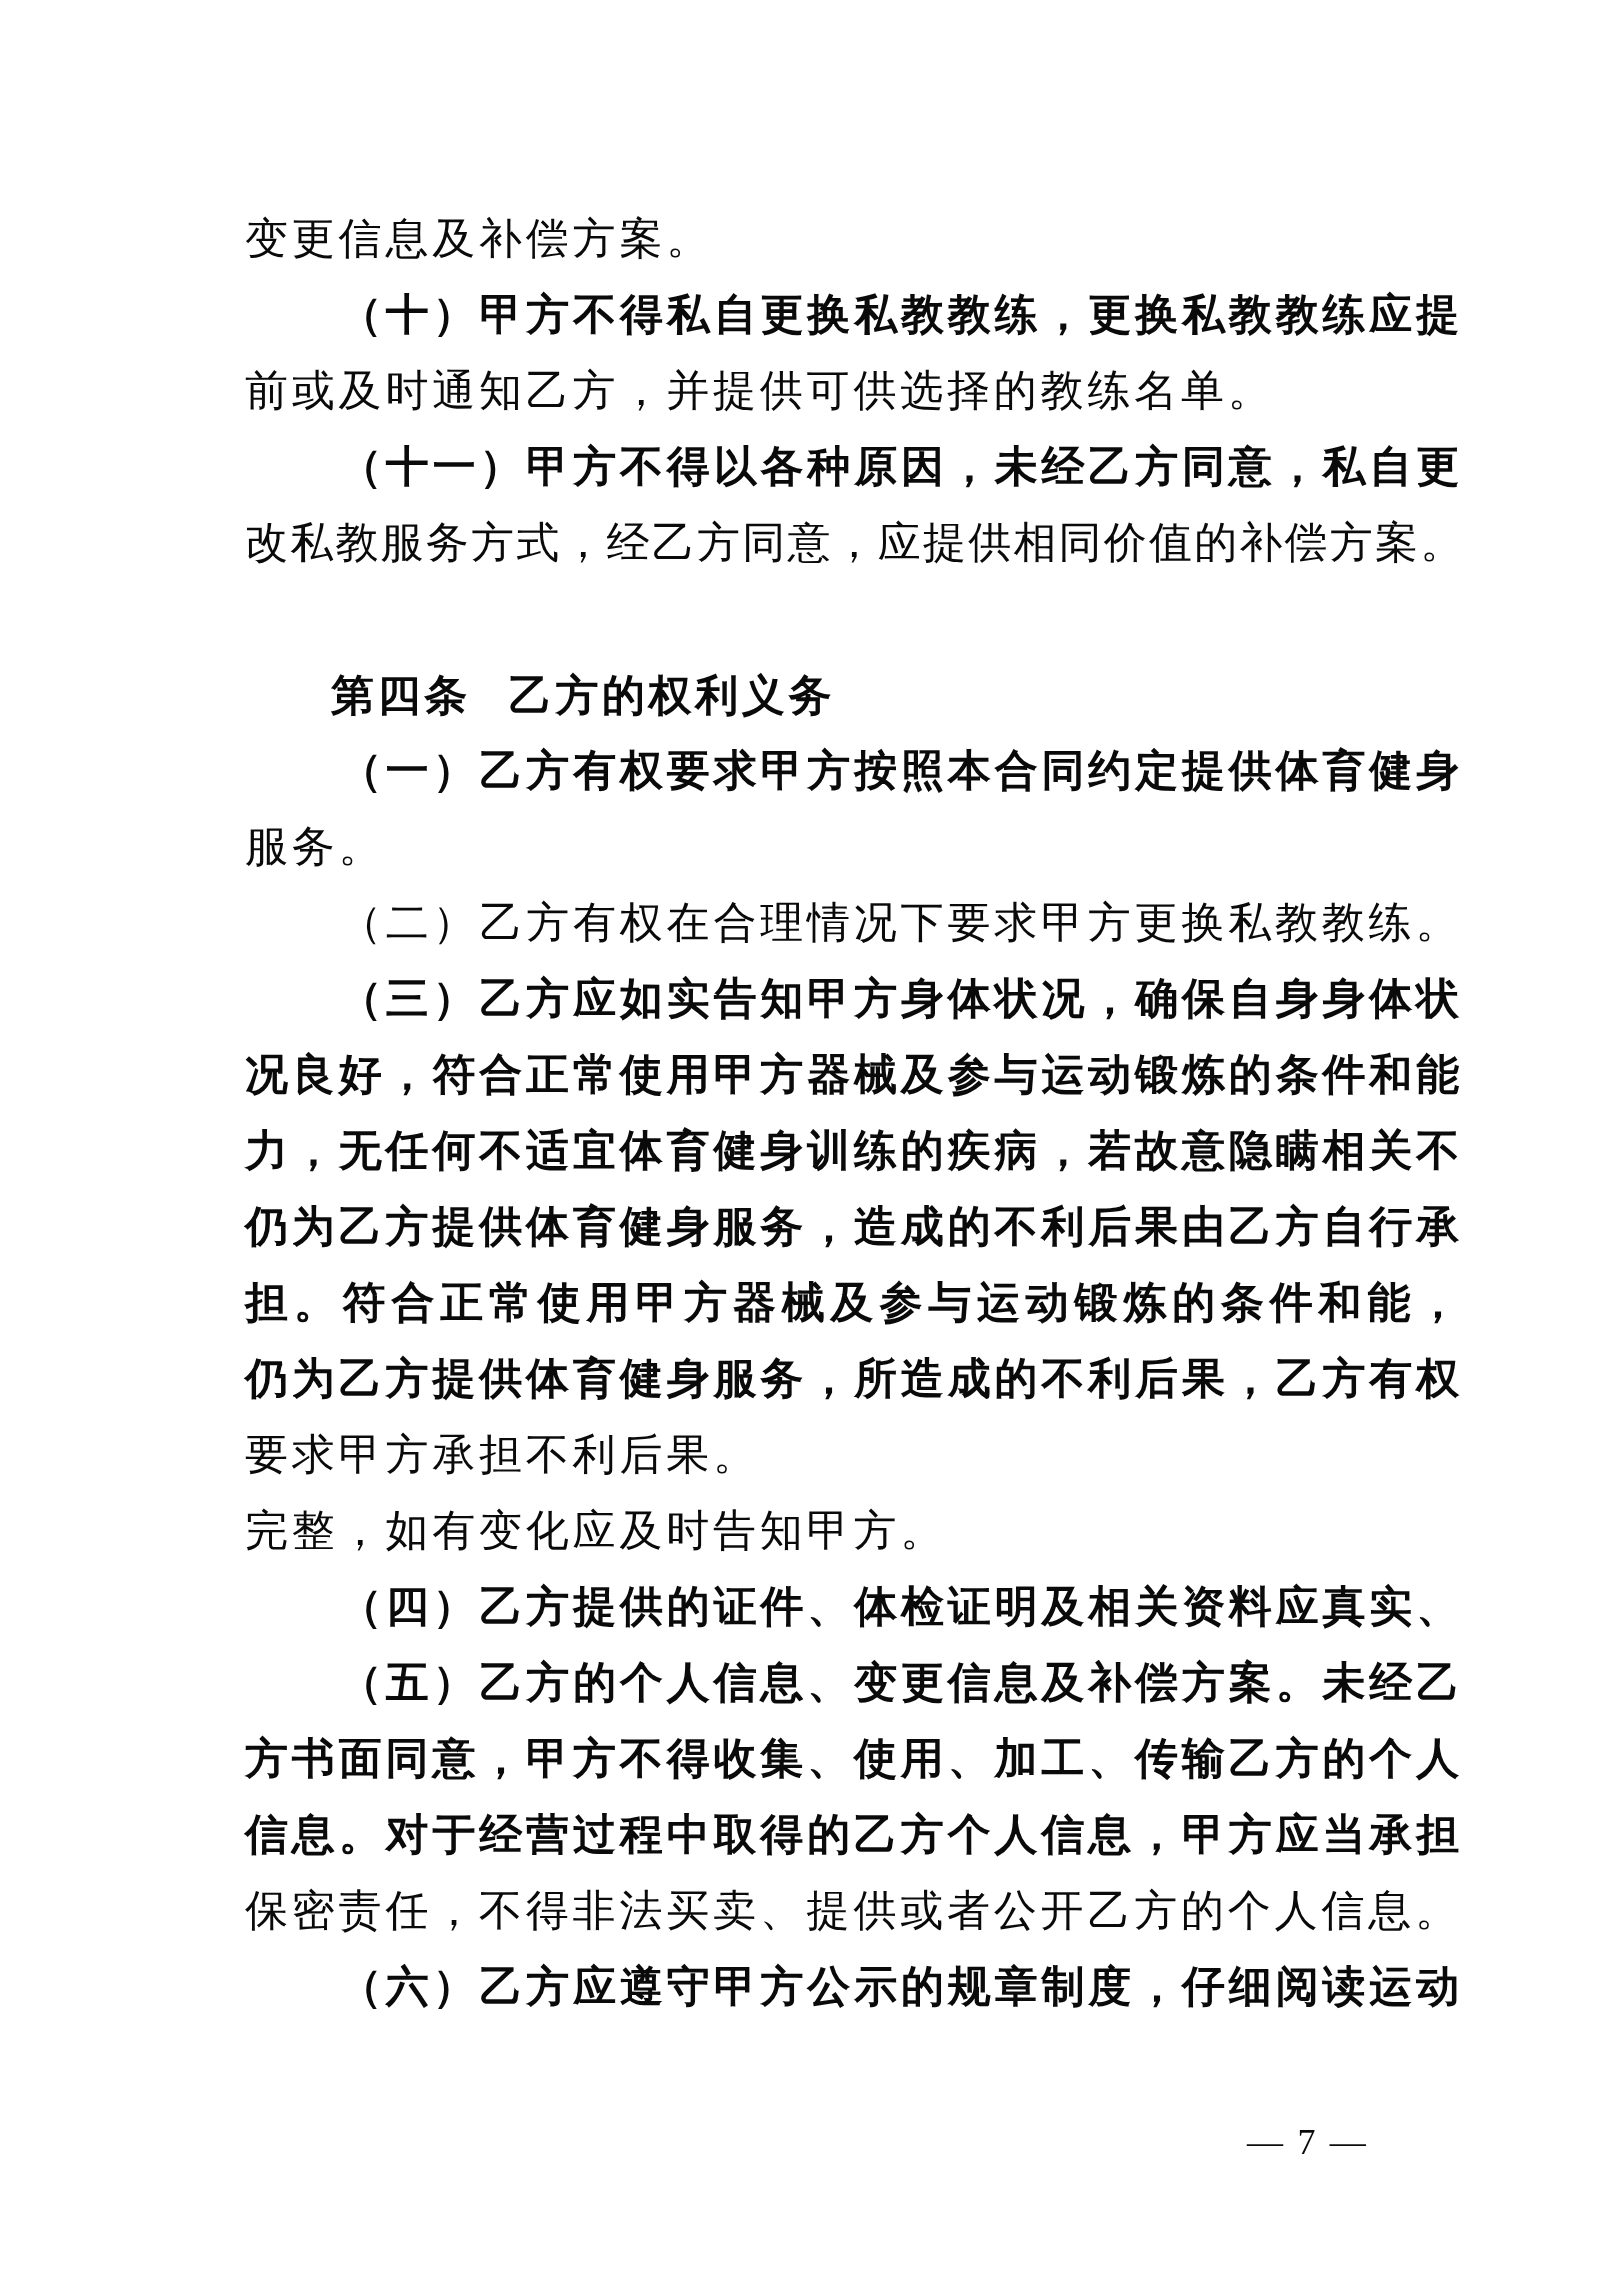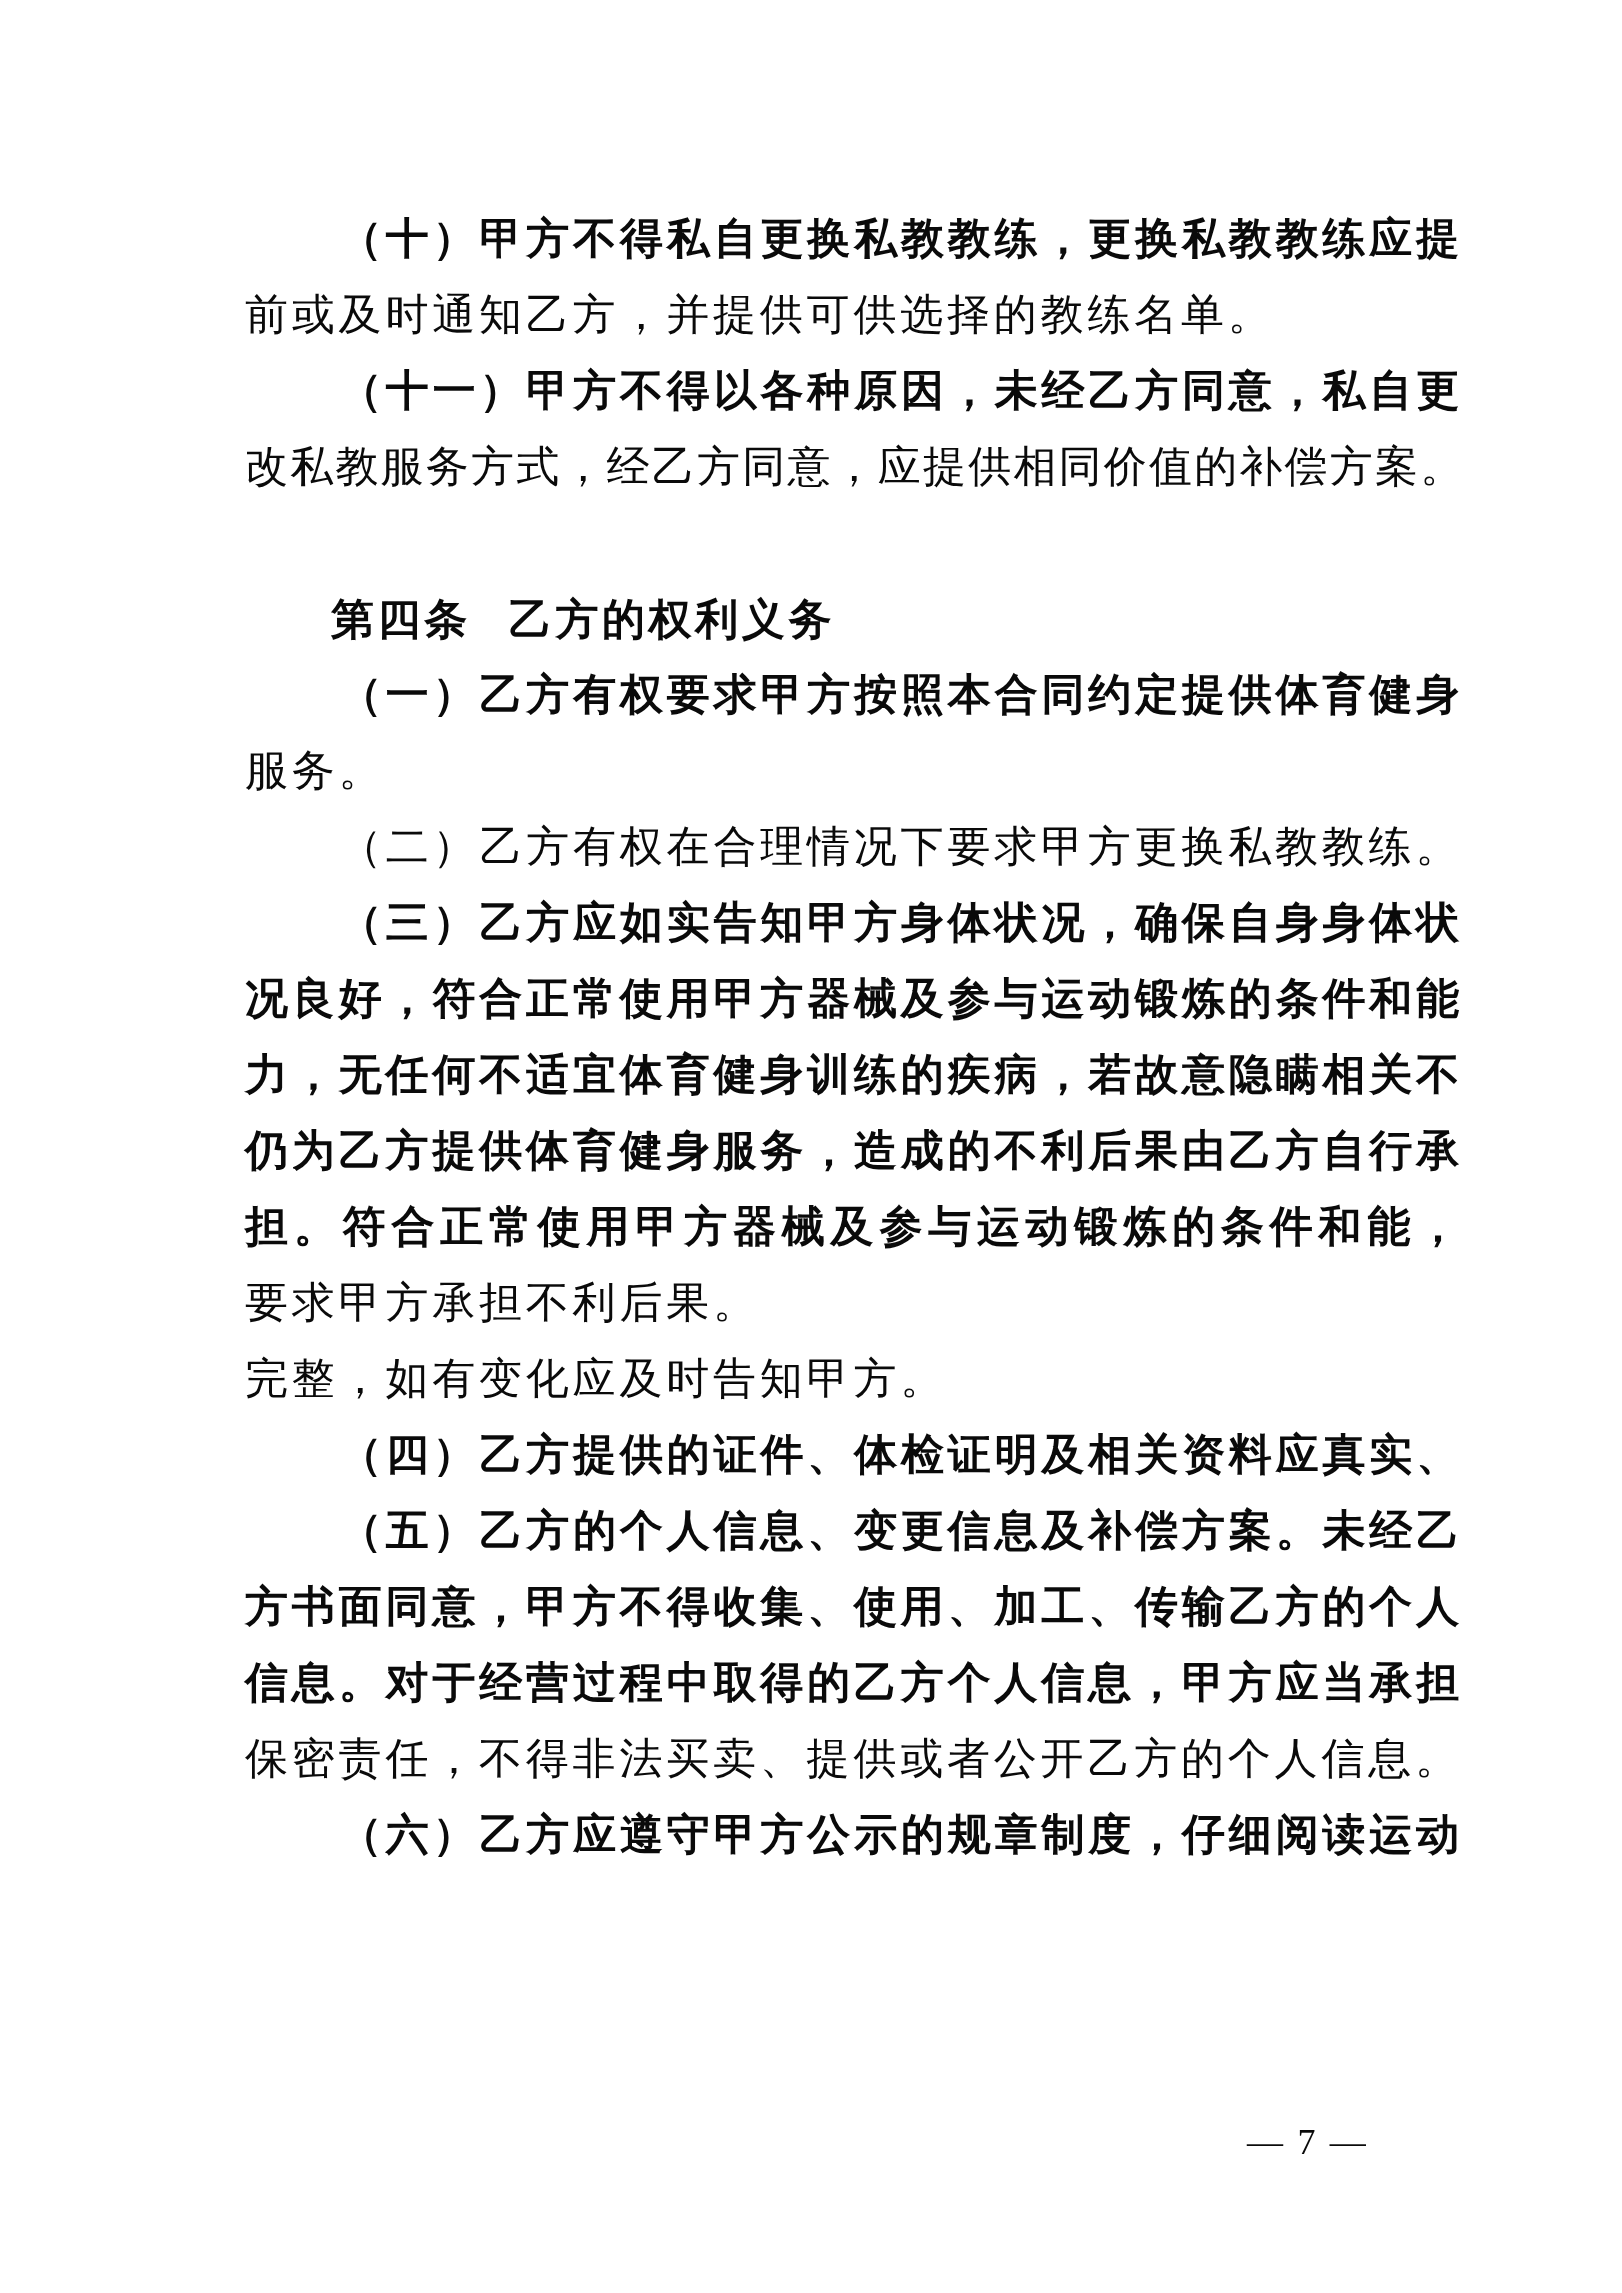--- a/index.html
+++ b/index.html
@@ -55,39 +55,41 @@
     white-space:nowrap;
   }
 </style>
 </head>
 <body>
 
 <div class="page">
 
   <div class="textblock">
 
+    <div class="line">变更信息及补偿方案。</div>
     <div class="line indent fill">（十）甲方不得私自更换私教教练，更换私教教练应提</div>
     <div class="line">前或及时通知乙方，并提供可供选择的教练名单。</div>
     <div class="line indent fill">（十一）甲方不得以各种原因，未经乙方同意，私自更</div>
     <div class="line tight">改私教服务方式，经乙方同意，应提供相同价值的补偿方案。</div>
 
     <div class="spacer"></div>
 
     <div class="heading">
       <span>第四条</span><span class="gap"></span><span>乙方的权利义务</span>
     </div>
 
     <div class="line indent fill">（一）乙方有权要求甲方按照本合同约定提供体育健身</div>
     <div class="line">服务。</div>
     <div class="line indent">（二）乙方有权在合理情况下要求甲方更换私教教练。</div>
     <div class="line indent fill">（三）乙方应如实告知甲方身体状况，确保自身身体状</div>
     <div class="line fill">况良好，符合正常使用甲方器械及参与运动锻炼的条件和能</div>
     <div class="line fill">力，无任何不适宜体育健身训练的疾病，若故意隐瞒相关不</div>
     <div class="line fill">仍为乙方提供体育健身服务，造成的不利后果由乙方自行承</div>
     <div class="line fill">担。符合正常使用甲方器械及参与运动锻炼的条件和能，</div>
+    <div class="line fill">仍为乙方提供体育健身服务，所造成的不利后果，乙方有权</div>
     <div class="line">要求甲方承担不利后果。</div>
     <div class="line">完整，如有变化应及时告知甲方。</div>
     <div class="line indent fill">（四）乙方提供的证件、体检证明及相关资料应真实、</div>
     <div class="line indent fill">（五）乙方的个人信息、变更信息及补偿方案。未经乙</div>
     <div class="line fill">方书面同意，甲方不得收集、使用、加工、传输乙方的个人</div>
     <div class="line fill">信息。对于经营过程中取得的乙方个人信息，甲方应当承担</div>
     <div class="line">保密责任，不得非法买卖、提供或者公开乙方的个人信息。</div>
     <div class="line indent fill">（六）乙方应遵守甲方公示的规章制度，仔细阅读运动</div>
 
   </div>

